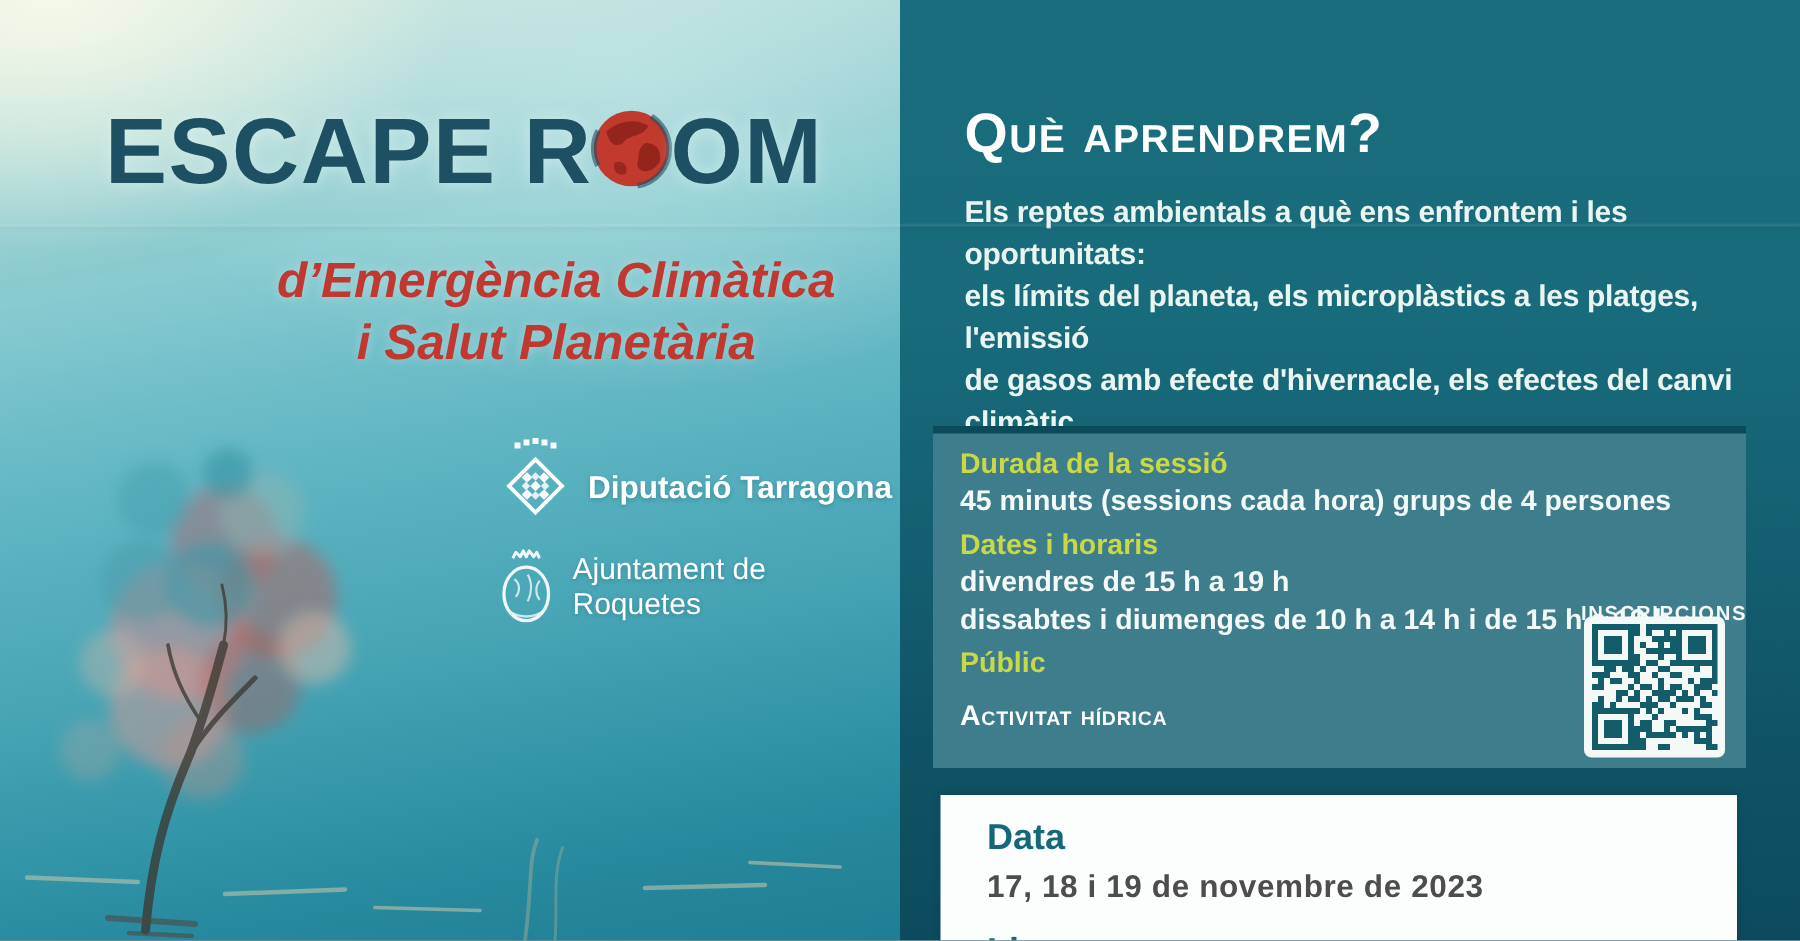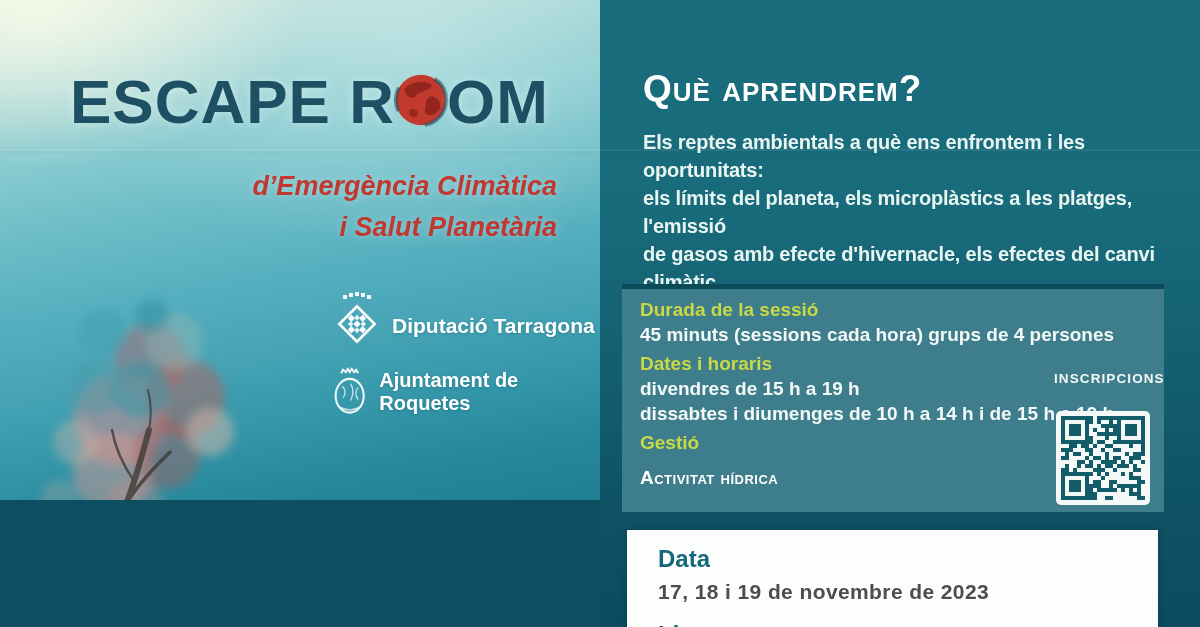--- a/index.html
+++ b/index.html
@@ -3,54 +3,54 @@
 <meta charset="utf-8">
 <style>
   * { margin:0; padding:0; box-sizing:border-box; }
   html,body { width:1200px; height:627px; }
   body { font-family:"Liberation Sans", sans-serif; }
 
   .poster { position:relative; width:1200px; height:627px; overflow:hidden; background:#0d4e60; }
 
   
   .left-panel {
-    position:absolute; left:0; top:0; width:600px; height:500px; overflow:hidden;
+    position:absolute; left:0; top:0; width:600px; height:627px; overflow:hidden;
     background:
       radial-gradient(ellipse 430px 270px at 6% 0%, rgba(246,250,233,.95), rgba(246,250,233,0) 62%),
       radial-gradient(ellipse 500px 300px at 70% 8%, rgba(205,236,235,.55), rgba(205,236,235,0) 70%),
       linear-gradient(170deg, #d9e9dd 0%, #b0dad8 13%, #8acACF 26%, #8accd1 27%, #6dbdc7 40%,
         #57b0bf 53%, #46a4b5 66%, #3496a9 78%, #27899d 88%, #1f7e93 100%);
   }
   .crease-h {
     position:absolute; left:0; top:149px; width:1200px; height:2px;
     background:rgba(255,255,255,.07); box-shadow:0 2px 3px rgba(0,40,50,.06);
   }
   .tree-svg { position:absolute; left:0; top:0; }
 
   .main-title {
     position:absolute; left:70px; top:66px; width:520px;
     font-size:62px; font-weight:700; letter-spacing:1px; color:#1c5062; white-space:nowrap;
     text-shadow:0 0 10px rgba(225,246,246,.55);
   }
   .main-title .globe { display:inline-block; vertical-align:-5px; margin:0 -2px; }
 
   .subtitle {
-    position:absolute; right:43px; top:166px; text-align:right;
-    font-size:27px; line-height:41px; font-style:italic; font-weight:700;
+    position:absolute; right:43px; top:166px; text-align:center;
+    font-size:33px; line-height:41px; font-style:italic; font-weight:700;
     color:#c0382f; letter-spacing:0;
     text-shadow:0 0 8px rgba(225,246,246,.4);
   }
 
   .logo-row { position:absolute; display:flex; align-items:center; color:#fff; }
   .logo-row .logo-text { text-shadow:0 1px 3px rgba(0,60,70,.25); }
   .logo-diputacio { left:334px; top:290px; }
   .logo-diputacio .logo-text { font-size:21px; font-weight:700; margin-left:12px; margin-top:12px; }
   .logo-ajuntament { left:330px; top:364px; }
   .logo-ajuntament .logo-text { margin-left:10px; }
-  .logo-ajuntament .l1 { font-size:20px; font-weight:700; }
+  .logo-ajuntament .l1 { font-size:20px; font-weight:400; }
   .logo-ajuntament .l2 { font-size:15px; font-weight:400; color:rgba(235,249,247,.85); margin-top:1px; }
 
   
   .right-panel {
     position:absolute; left:600px; top:0; width:600px; height:627px;
     background:linear-gradient(180deg, #196d7d 0%, #186b7b 34%, #135f71 58%, #0f5466 78%, #0c4b5d 100%);
     color:#fff;
   }
   .learn-heading {
     position:absolute; left:43px; top:68px;
@@ -67,21 +67,21 @@
     padding:4px 0 0 18px;
   }
   .info-panel p { font-size:19px; line-height:25px; font-weight:700; }
   .info-label { color:#c9d845; margin-top:4px; }
   .info-value { color:#f2f9f6; font-weight:400; }
   .free-activity {
     margin-top:10px; font-size:28px; font-weight:700; font-variant:small-caps;
     letter-spacing:.5px; color:#fdfefd;
   }
   .inscriptions-label {
-    position:absolute; left:432px; top:82px; width:104px; text-align:center;
+    position:absolute; left:432px; top:112px; width:104px; text-align:center;
     font-size:13.5px; font-weight:700; letter-spacing:1.1px; color:#f2f9f6;
   }
   .qr-box {
     position:absolute; left:434px; top:122px; width:94px; height:94px;
     background:#f4f8f6; border-radius:5px; padding:5px;
   }
 
   .details-card {
     position:absolute; left:27px; top:530px; width:531px; height:130px;
     background:#fcfdfd; padding:15px 31px 0 31px;
@@ -205,21 +205,21 @@
       <div>la petjada hídrica, el consum de proximitat, l'economia circular,</div>
       <div>l'eficiència energètica, la biomassa dels boscos ...</div>
     </div>
 
     <div class="info-panel">
       <p class="info-label">Durada de la sessió</p>
       <p class="info-value">45 minuts (sessions cada hora) grups de 4 persones</p>
       <p class="info-label">Dates i horaris</p>
       <p class="info-value">divendres de 15 h a 19 h</p>
       <p class="info-value">dissabtes i diumenges de 10 h a 14 h i de 15 h a 19 h</p>
-      <p class="info-label">Gestió</p>
+      <p class="info-label">Públic</p>
       <p class="free-activity">Activitat hídrica</p>
 
       <div class="inscriptions-label">INSCRIPCIONS</div>
       <div class="qr-box">
         <svg id="qr-svg" width="84" height="84" viewBox="0 0 21 21" shape-rendering="crispEdges">
             <rect x="7" y="0" width="1" height="1" fill="#135c69"></rect>
             <rect x="9" y="0" width="1" height="1" fill="#135c69"></rect>
             <rect x="10" y="0" width="1" height="1" fill="#135c69"></rect>
             <rect x="11" y="0" width="1" height="1" fill="#135c69"></rect>
             <rect x="12" y="0" width="1" height="1" fill="#135c69"></rect>

